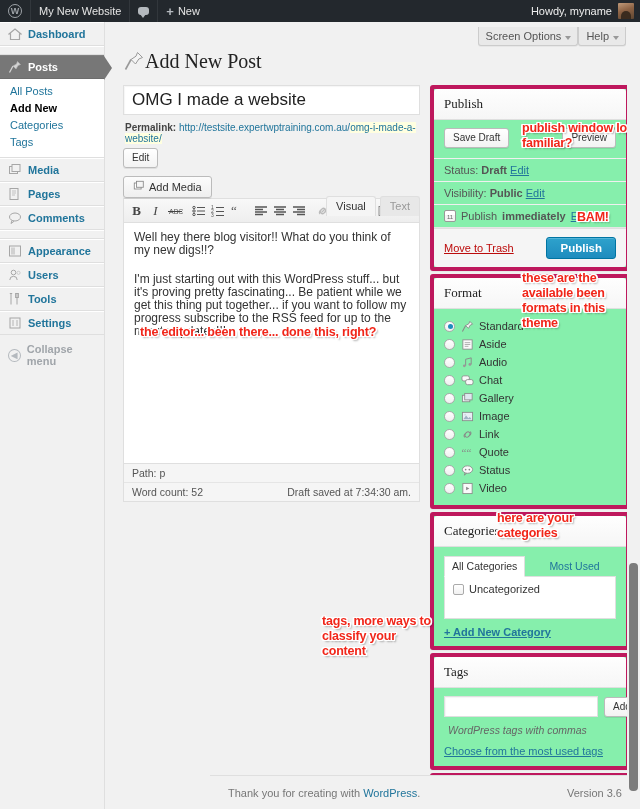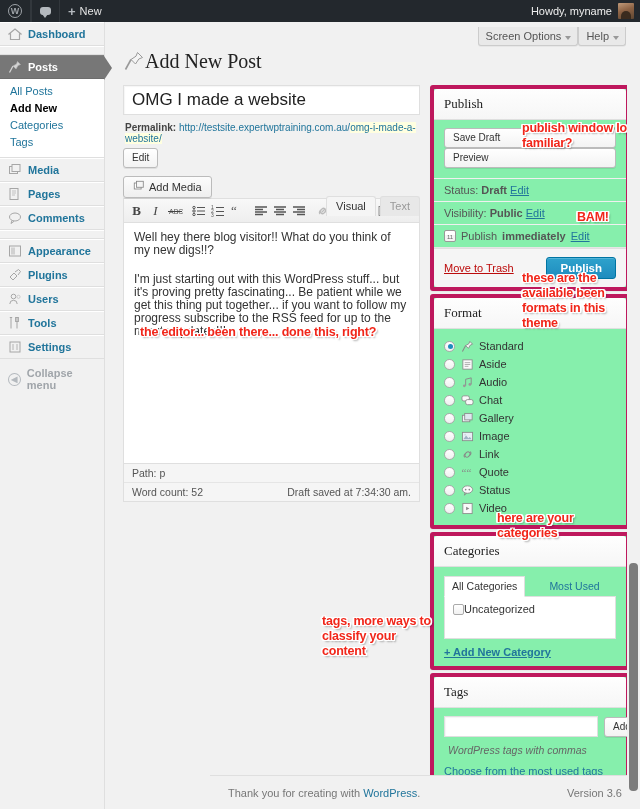--- a/index.html
+++ b/index.html
@@ -247,21 +247,20 @@
     border-radius: 3px 3px 0 0;
     cursor: pointer;
   }
   .inside { padding: 8px 10px; }
 
   
   #minor-publishing { border-bottom: 1px solid #e5e5e5; }
   #minor-publishing-actions {
     display: flex; justify-content: space-between;
     padding: 8px 10px 10px;
-    flex-direction: column;
   }
   .pub-row { padding: 5px 10px; font-size: 11px; color: #555; border-top: 1px solid #f0f0f0; }
   .pub-row a { color: #21759b; }
   #misc-pub-section-last { display: flex; align-items: center; gap: 5px; }
   .cal-icon {
     width: 12px; height: 12px; border: 1px solid #999; border-radius: 2px;
     font-size: 6px; color: #666; display: flex; align-items: flex-end; justify-content: center;
     background: linear-gradient(#fff 0 35%, #f3f3f3 35% 100%);
     line-height: 8px;
   }
@@ -306,21 +305,21 @@
     position: relative; top: 1px;
   }
   .cat-tab.active {
     background: #fff; color: #333;
     border-color: #dfdfdf; border-bottom: 1px solid #fff;
   }
   #categorychecklist {
     background: #fff; border: 1px solid #dfdfdf; border-top: none;
     height: 42px; padding: 6px 8px;
   }
-  .cat-item { display: flex; align-items: center; font-size: 11px; }
+  .cat-item { display: flex; align-items: center; gap: 5px; font-size: 11px; }
   .checkbox {
     width: 11px; height: 11px; border: 1px solid #aaa; border-radius: 2px;
     background: linear-gradient(#fff,#f1f1f1); flex: 0 0 11px; cursor: pointer;
   }
   #category-adder { margin-top: 7px; font-size: 11px; }
   #category-adder a { color: #21759b; font-weight: bold; }
 
   
   #tags-row { display: flex; gap: 6px; align-items: center; }
   #new-tag-post_tag {
@@ -376,20 +375,23 @@
   #anno-tags { left: 322px; top: 614px; width: 115px; }
 </style>
 </head>
 <body>
 
 <div id="adminbar">
   <div class="ab-item">
     <span class="wp-logo-icon">W</span>
   </div>
   <div class="ab-sep"></div>
+  <div class="ab-item">
+    <span>My New Website</span>
+  </div>
   <div class="ab-sep"></div>
   <div class="ab-item">
     <span class="comment-bubble"></span>
   </div>
   <div class="ab-sep"></div>
   <div class="ab-item">
     <span class="plus-icon">+</span>
     <span>New</span>
   </div>
   <div id="ab-right">
@@ -463,29 +465,20 @@
   <div class="menu-top">
     <span class="mi">
       <svg width="14" height="14" viewBox="0 0 14 14">
           <rect x="1.5" y="2" width="11" height="10" fill="none" stroke="#999" stroke-width="1"></rect>
           <rect x="3" y="3.5" width="4" height="7" fill="#ccc"></rect>
         </svg>
     </span>
     <span>Appearance</span>
   </div>
 
-  <div class="menu-top">
-    <span class="mi">
-      <svg width="14" height="14" viewBox="0 0 14 14">
-          <path d="M2 9 L6 5 L9 8 L5 12 Z" fill="none" stroke="#999" stroke-width="1"></path>
-          <path d="M7 4 L10.5 1.5 L12.5 3.5 L10 7" fill="none" stroke="#999" stroke-width="1"></path>
-        </svg>
-    </span>
-    <span>Plugins</span>
-  </div>
 
   <div class="menu-top">
     <span class="mi">
       <svg width="14" height="14" viewBox="0 0 14 14">
           <circle cx="5.5" cy="4.5" r="2.3" fill="none" stroke="#999" stroke-width="1"></circle>
           <path d="M1.8 12 a3.7 3.7 0 0 1 7.4 0" fill="none" stroke="#999" stroke-width="1"></path>
           <circle cx="10.5" cy="4.8" r="1.6" fill="none" stroke="#bbb" stroke-width=".8"></circle>
         </svg>
     </span>
     <span>Users</span>

